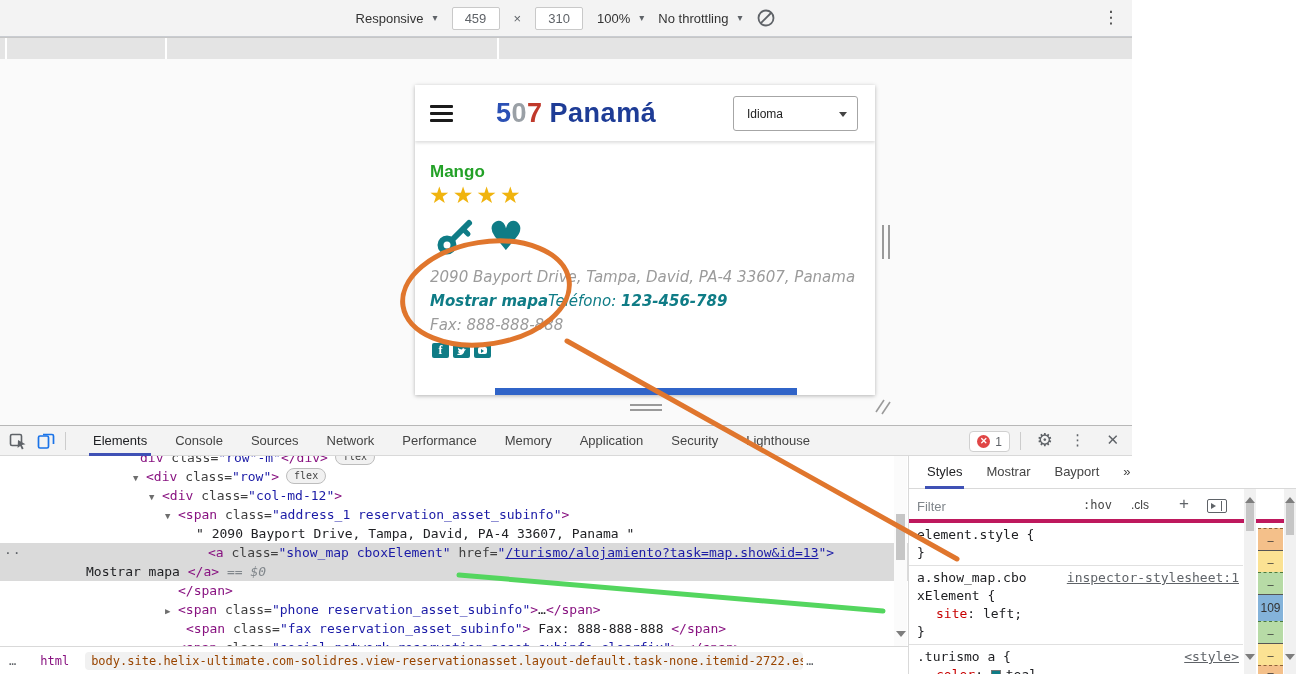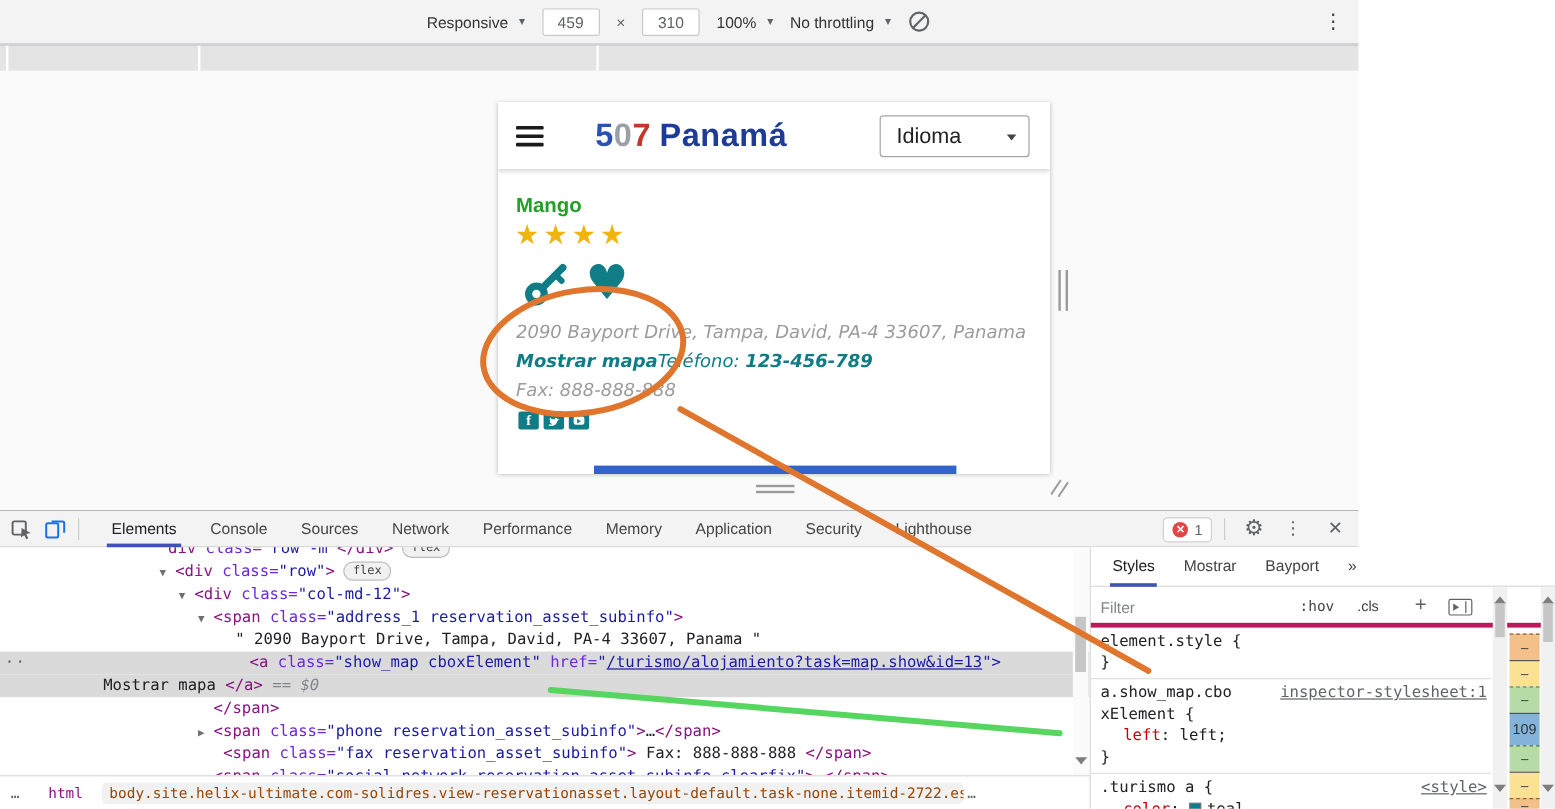--- a/index.html
+++ b/index.html
@@ -22,21 +22,21 @@
   
   .page { position:absolute; top:59px; left:0; width:100%; height:366px; background:#fafafa; }
   .viewport { position:absolute; left:415px; top:26px; width:460px; height:310px; background:#fff; box-shadow:0 1px 4px rgba(0,0,0,.28); overflow:hidden; }
 
   .site-header { height:56px; position:relative; display:flex; align-items:center; padding:0 15px; box-shadow:0 2px 3px rgba(0,0,0,.13);gap:28px; }
   .burger { width:23px; display:flex; flex-direction:column; gap:4px; }
   .burger i { display:block; height:3px; background:#1b1b1b; border-radius:1px; }
   .logo { margin-left:15px; font-size:27px; font-weight:bold; letter-spacing:.5px; }
   .logo .d1 { color:#2b50b4; } .logo .d0 { color:#9aa0a6; } .logo .d7 { color:#c0392b; }
   .logo .nm { color:#1e3c96; margin-left:7px; }
-  .lang { position:absolute; right:17px; top:11px; width:125px; height:35px; border:1px solid #a6a6a6; border-radius:3px; background:#fff; display:flex; align-items:center; padding:0 13px; font-size:18px; color:#222; }
+  .lang { position:absolute; right:17px; top:11px; width:125px; height:35px; border:1px solid #a6a6a6; border-radius:3px; background:#fff; display:flex; align-items:center; padding:0 13px; font-size:12px; color:#222; }
   .lang .tri { position:absolute; right:10px; top:15px; border:4px solid transparent; border-top:5px solid #444; }
 
   .hotel { color:#23a127; font-weight:bold; font-size:17px; margin:21px 0 0 15px; }
   .stars { color:#f0b40f; font-size:23px; letter-spacing:3px; margin:1px 0 0 14px; line-height:24px; }
   .icon-row { display:flex; align-items:center; gap:11px; margin:9px 0 0 20px; height:40px; }
   .heart { color:#0f7c86; font-family:"DejaVu Sans",sans-serif; font-size:40px; line-height:36px; }
   .addr { margin:9px 0 0 15px; font-style:italic; font-size:15px; color:#9b9b9b; line-height:24px; font-family:"DejaVu Sans","Liberation Sans",sans-serif; }
   .addr .map { color:#0f7c86; font-weight:bold; }
   .addr .tel { color:#0f7c86; }
   .addr .telnum { color:#0f7c86; font-weight:bold; }
@@ -64,21 +64,21 @@
   .rsep { position:absolute; right:111px; top:6px; width:1px; height:18px; background:#ccc; }
   .gear { position:absolute; right:79px; top:3px; font-size:18px; color:#5f6368; }
   .dt-kebab { position:absolute; right:47px; top:5px; font-size:15px; color:#5f6368; }
   .dt-close { position:absolute; right:13px; top:5px; font-size:15px; color:#5f6368; }
 
   .el-pane { position:absolute; top:30px; left:0; width:908px; height:190px; overflow:hidden; font-family:"DejaVu Sans Mono",monospace; font-size:13px; color:#202124; }
   .tree-row { height:19px; line-height:19px; white-space:nowrap; position:relative; }
   .tree-row:first-child { margin-top:-8px; }
   .tree-row.sel { background:#dadada; }
   .arrow { display:inline-block; width:13px; color:#6e6e6e; font-size:9px; }
-  .tok-tag { color:#881280; } .tok-attr { color:#6d28d9; } .tok-val { color:#1a1aa6; }
+  .tok-tag { color:#881280; } .tok-attr { color:#404040; } .tok-val { color:#1a1aa6; }
   .tok-plain { color:#202124; } .tok-link { color:#1a1aa6; text-decoration:underline; }
   .tok-gray { color:#80868b; } .tok-grayit { color:#80868b; font-style:italic; }
   .badge { display:inline-block; margin-left:7px; padding:0 7px; border:1px solid #bdbdbd; border-radius:8px; background:#f1f1f1; color:#444; font-size:10px; line-height:14px; vertical-align:2px; }
   .marker { position:absolute; left:4px; color:#5f6368; letter-spacing:1px; }
 
   .el-scroll { position:absolute; top:30px; left:894px; width:13px; height:190px; background:#fbfbfb; }
   .el-scroll .thumb { position:absolute; top:58px; left:2px; width:9px; height:46px; background:#c6c6c6; }
   .tri-down { width:0; height:0; border:5px solid transparent; border-top:6px solid #7d7d7d; position:absolute; left:2px; }
   .tri-up { width:0; height:0; border:5px solid transparent; border-bottom:6px solid #7d7d7d; position:absolute; left:1px; }
 
@@ -280,21 +280,21 @@
         <span class="frame-icon"></span>
       </div>
       <div class="sb-rules">
           <div class="block">
             <div class="css-line"><span class="tok-plain">element.style {</span></div>
             <div class="css-line"><span class="tok-plain">}</span></div>
           </div>
           <div class="block">
             <div class="css-line"><span class="tok-plain">a.show_map.cbo</span><span class="lnk">inspector-stylesheet:1</span></div>
             <div class="css-line"><span class="tok-plain">xElement {</span></div>
-            <div class="css-line padded"><span class="tok-prop">left</span><span class="tok-plain">: left;</span></div>
+            <div class="css-line padded"><span class="tok-prop">site</span><span class="tok-plain">: left;</span></div>
             <div class="css-line"><span class="tok-plain">}</span></div>
           </div>
           <div class="block">
             <div class="css-line"><span class="tok-plain">.turismo a {</span><span class="lnk">&lt;style&gt;</span></div>
             <div class="css-line padded"><span class="tok-prop">color</span><span class="tok-plain">: </span><span class="swatch" style="background: rgb(15, 124, 134);"></span><span class="tok-plain">teal</span></div>
           </div>
         </div>
       <div class="sb-scroll">
         <span class="tri-up" style="top:3px"></span>
         <span class="thumb"></span>

